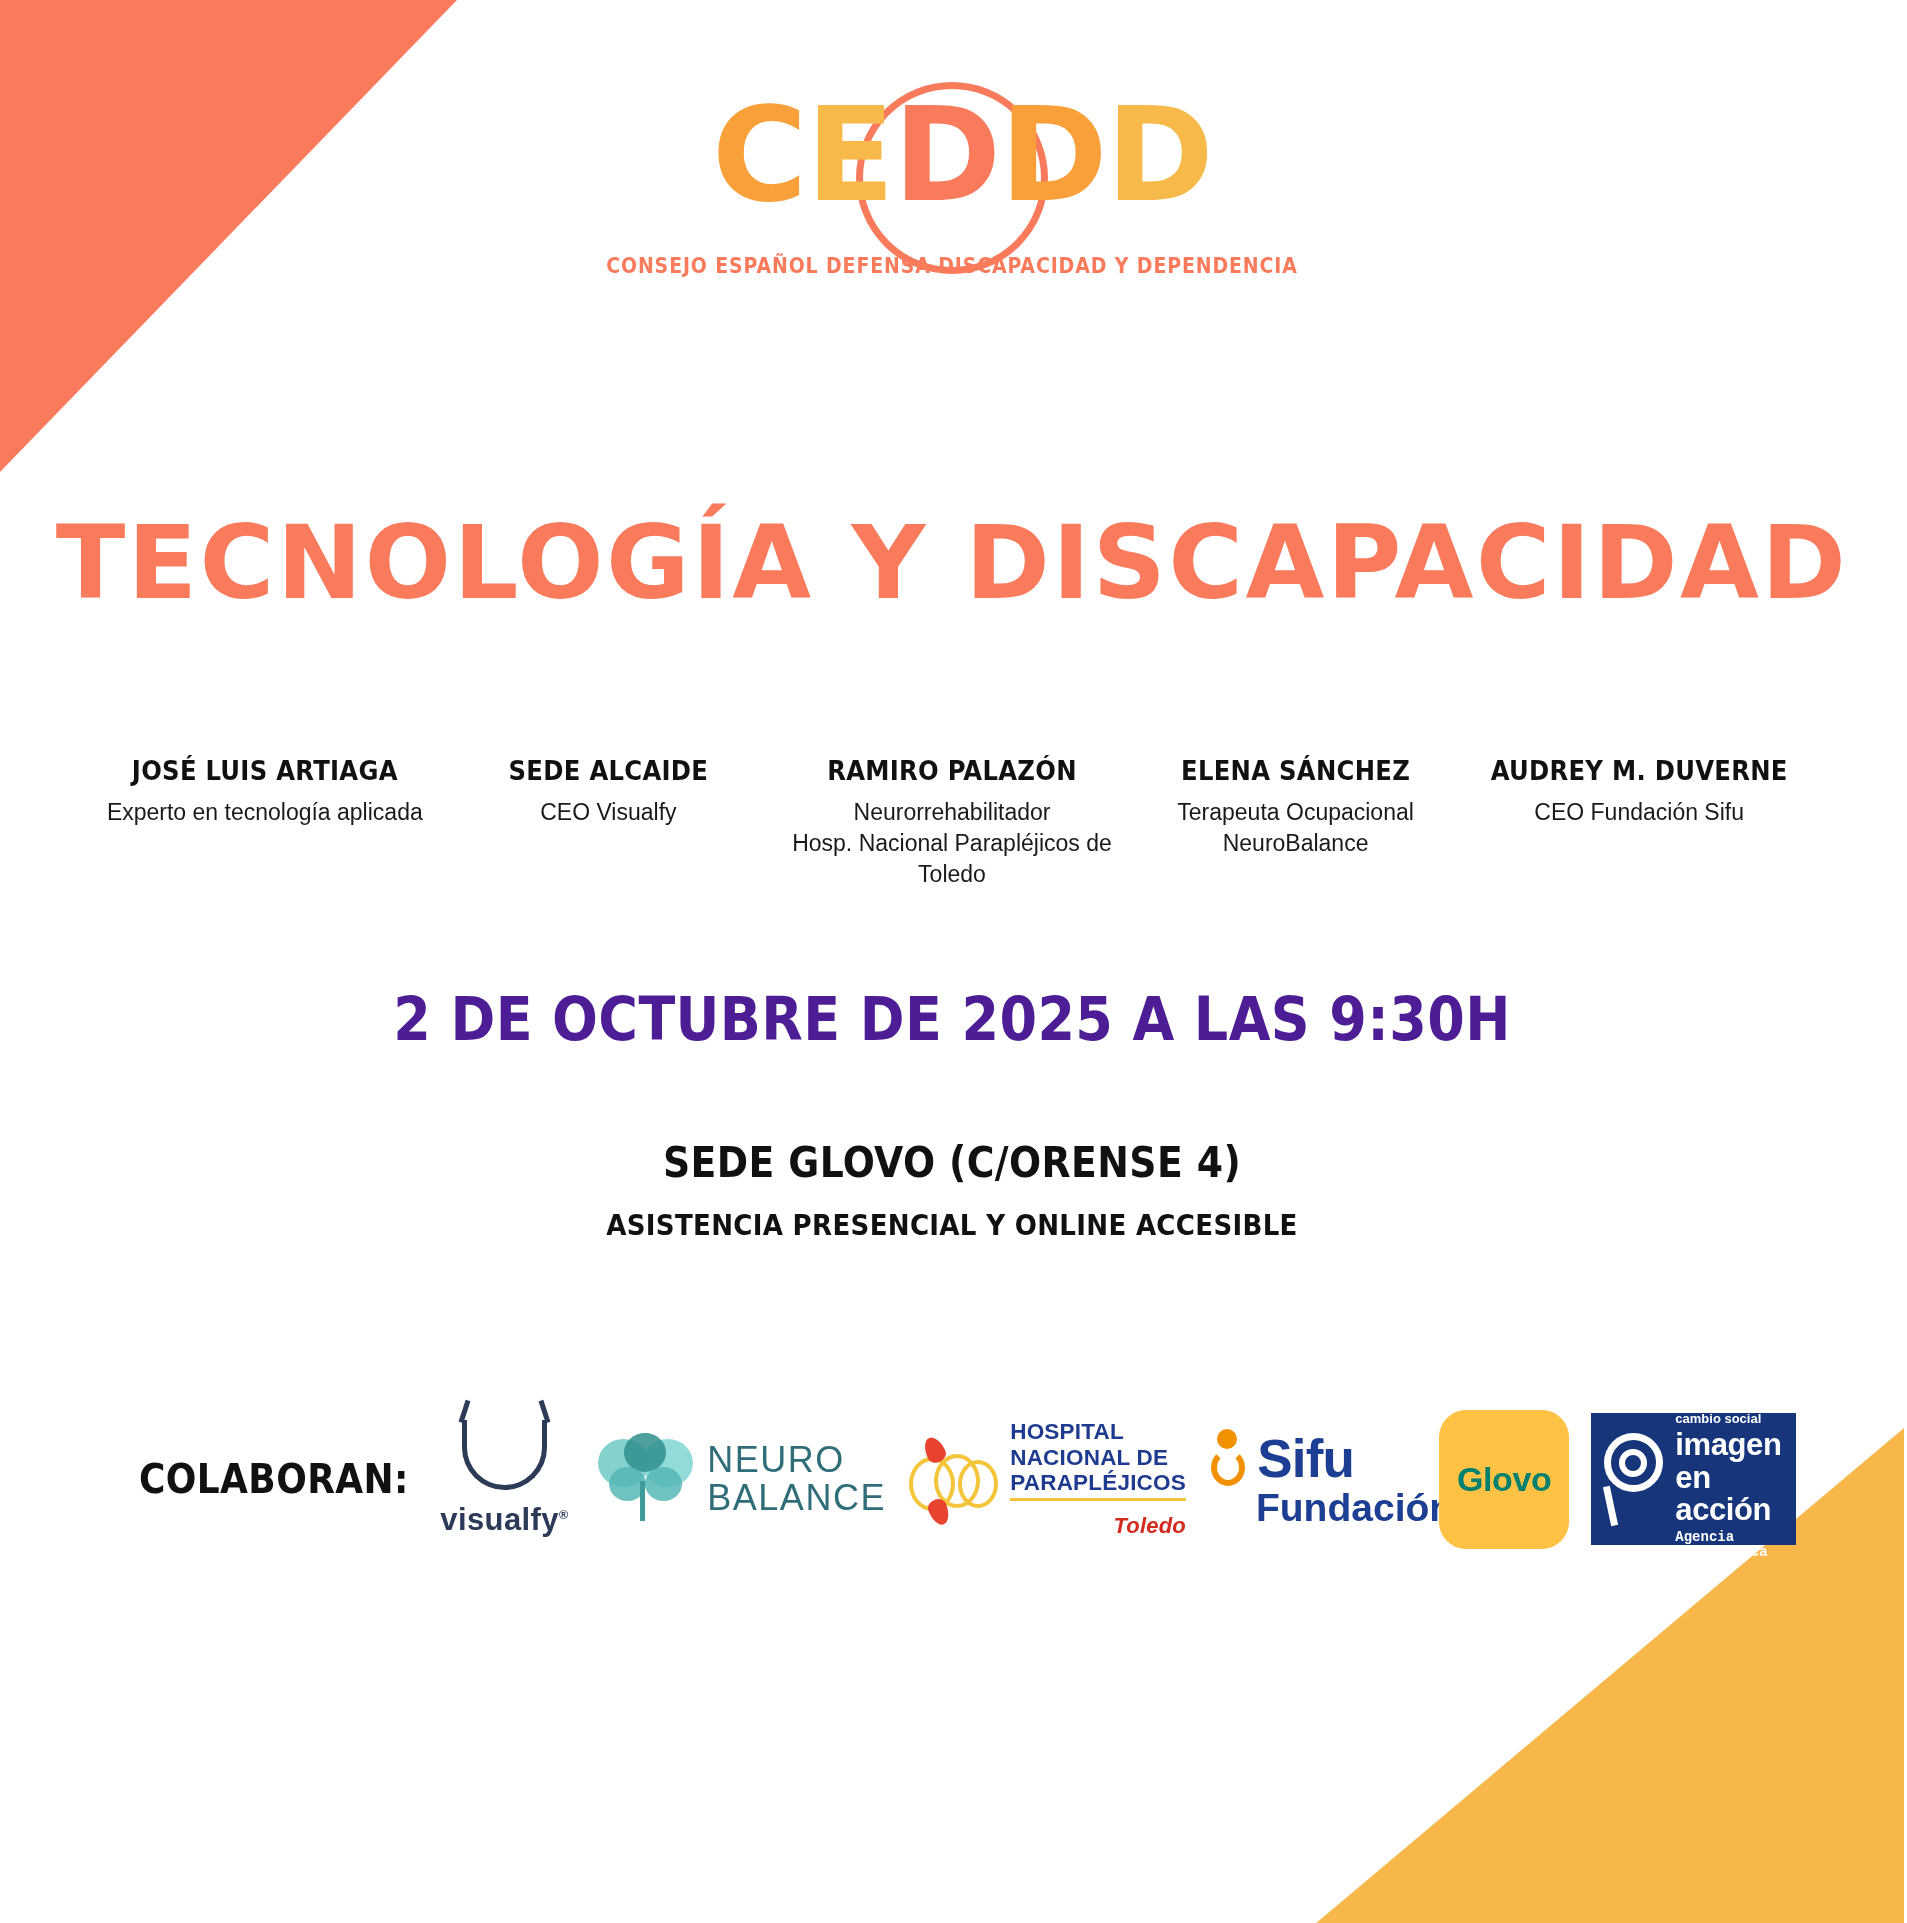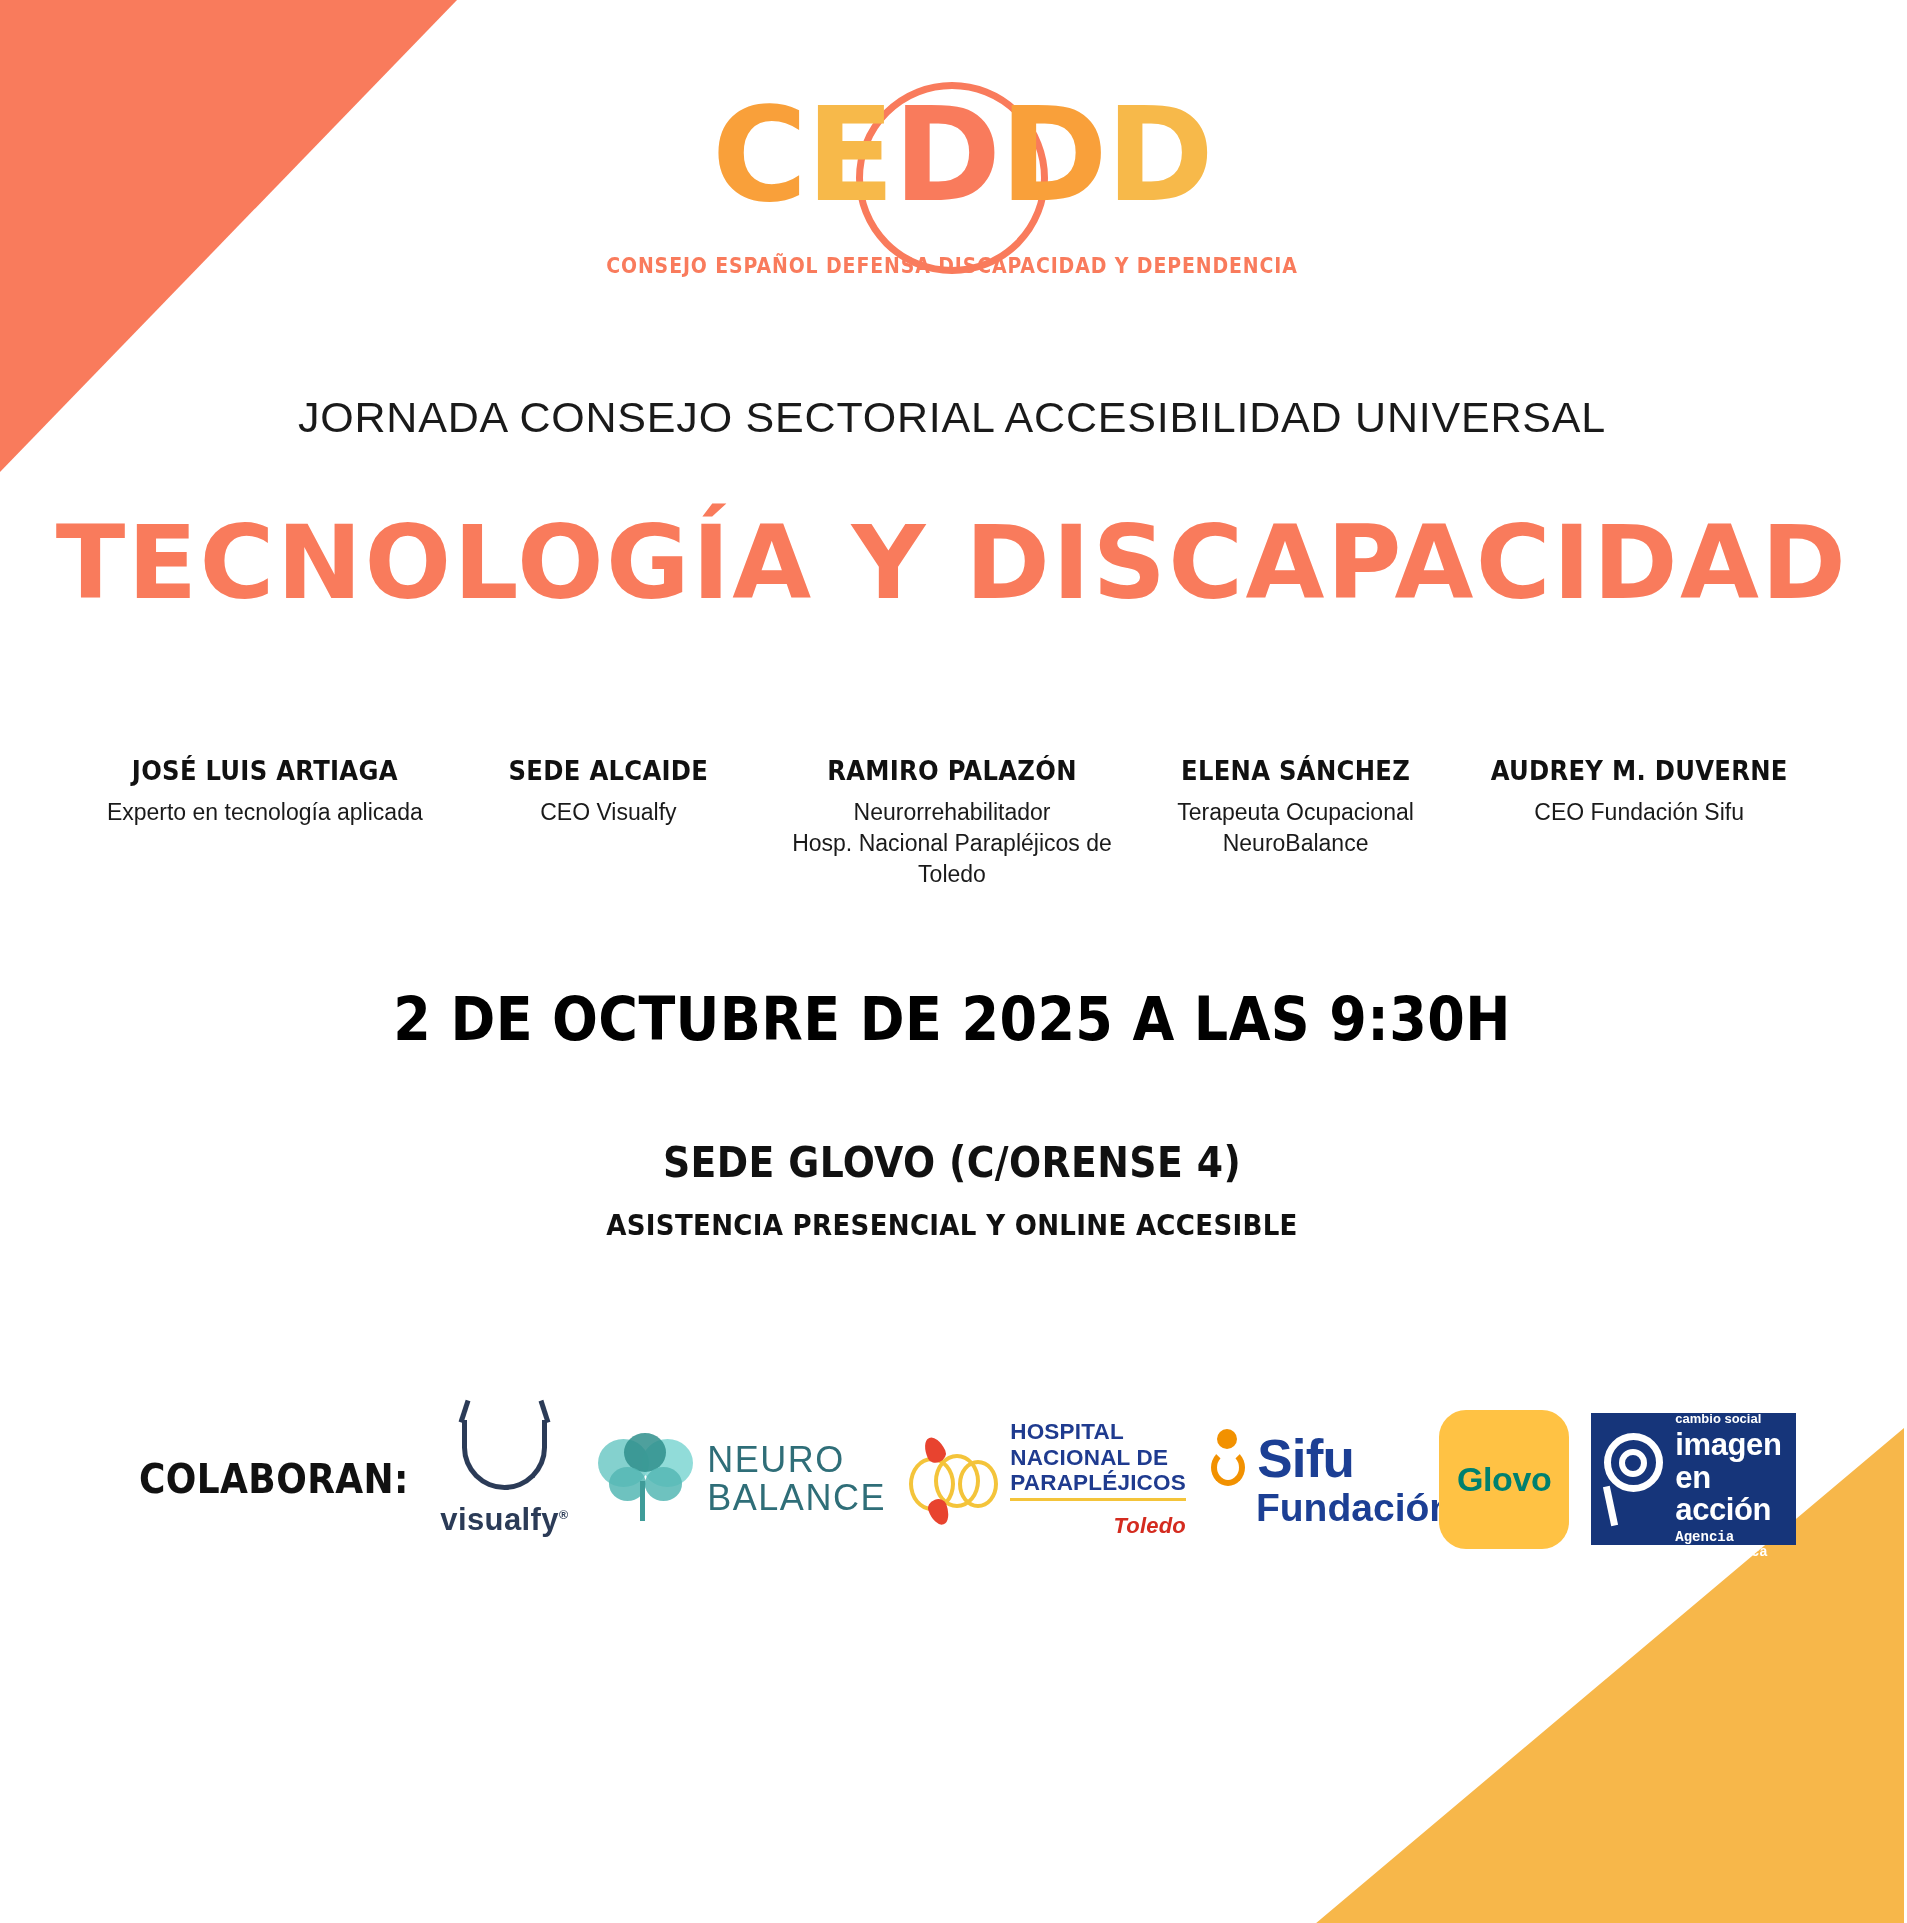--- a/index.html
+++ b/index.html
@@ -139,21 +139,21 @@
 
   
   .date {
     position: absolute;
     top: 984px; left: 0; right: 0;
     text-align: center;
     font-family: "DejaVu Sans Condensed", "Liberation Sans", sans-serif;
     font-weight: 700;
     font-size: 60px;
     letter-spacing: 0.4px;
-    color: #000000;
+    color: #4c1d95;
   }
   .venue {
     position: absolute;
     top: 1138px; left: 0; right: 0;
     text-align: center;
     font-family: "DejaVu Sans Condensed", "Liberation Sans", sans-serif;
     font-weight: 700;
     font-size: 42px;
     letter-spacing: 0.4px;
     color: #111111;
@@ -400,21 +400,20 @@
   <div class="logo-block">
     <div class="logo-mark">
       <div class="logo-ring"></div>
       <div class="logo-text">
         <span class="c1">C</span><span class="c2">E</span><span class="c3">D</span><span class="c4">D</span><span class="c5">D</span>
       </div>
     </div>
     <div class="logo-tagline">CONSEJO ESPAÑOL DEFENSA DISCAPACIDAD Y DEPENDENCIA</div>
   </div>
 
-  <div class="subtitle">JORNADA CONSEJO SECTORIAL ACCESIBILIDAD UNIVERSAL</div>
   <div class="title">TECNOLOGÍA Y DISCAPACIDAD</div>
 
   <div class="speakers">
     <div class="speaker">
       <div class="speaker-name">JOSÉ LUIS ARTIAGA</div>
       <div class="speaker-role">Experto en tecnología aplicada</div>
     </div>
     <div class="speaker">
       <div class="speaker-name">SEDE ALCAIDE</div>
       <div class="speaker-role">CEO Visualfy</div>

